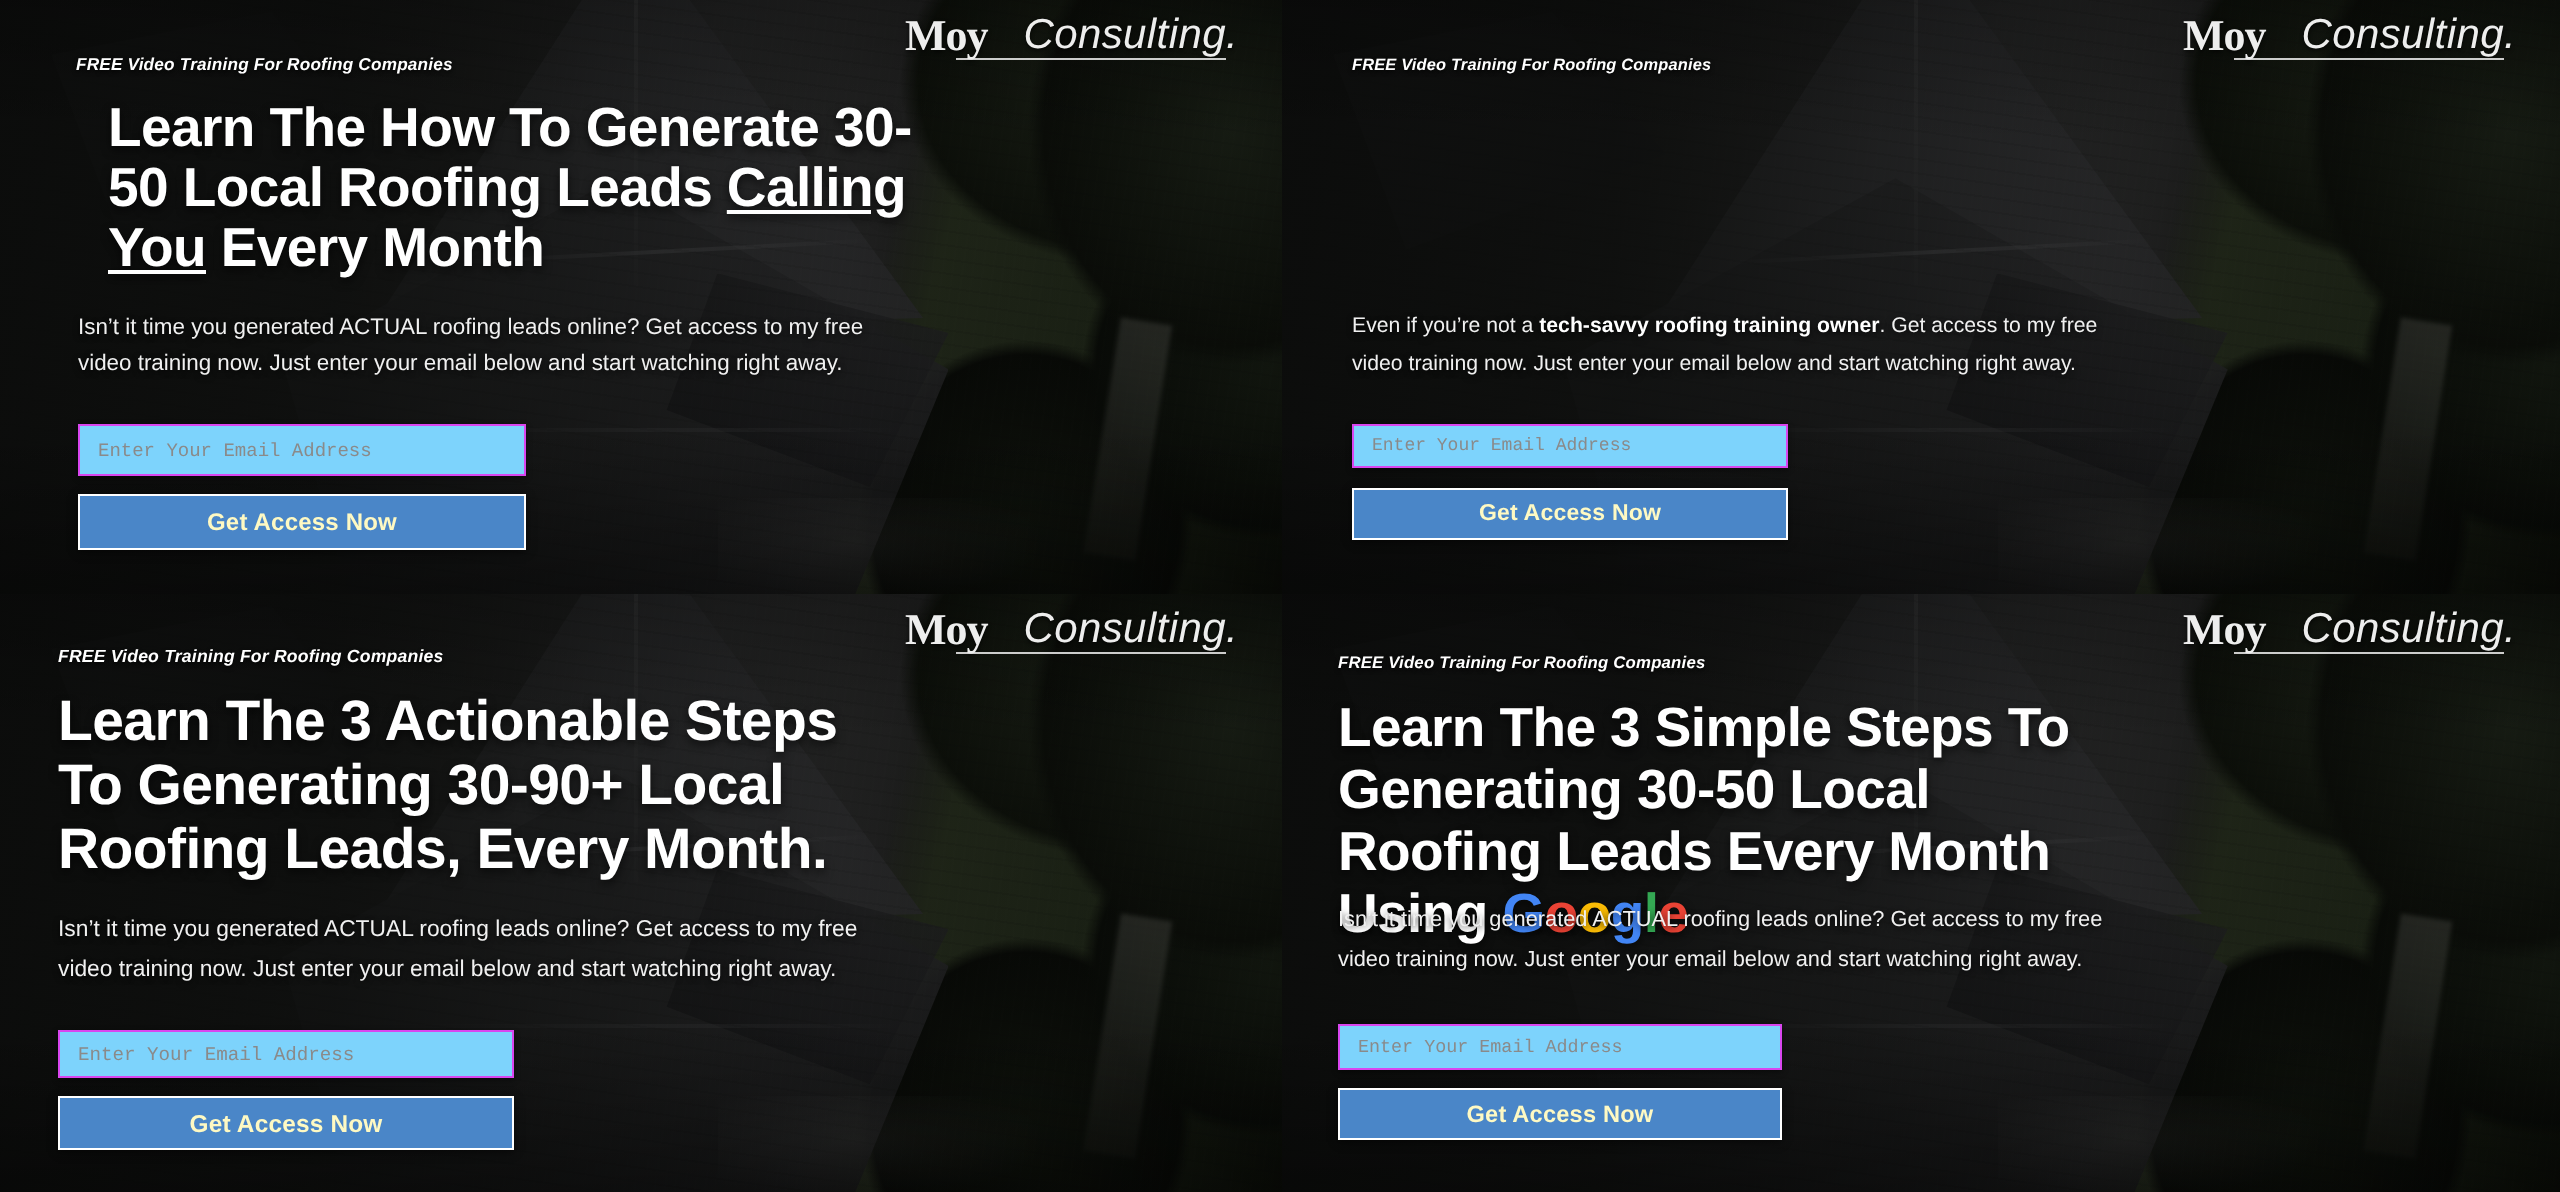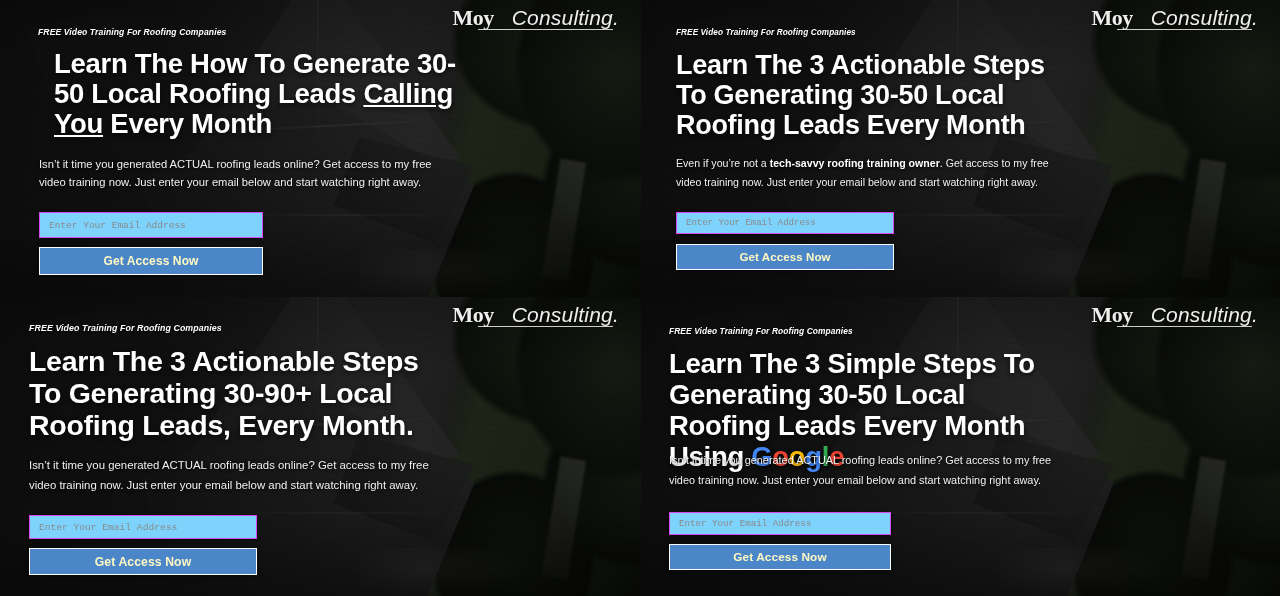--- a/index.html
+++ b/index.html
@@ -281,21 +281,20 @@
       <div class="scrim"></div>
         <div class="scrim2"></div>
     </div>
     <div class="content">
       <div class="logo">
         <span class="logo-mark">Moy</span>
         <span class="logo-word">Consulting.</span>
         <span class="logo-rule"></span>
       </div>
       <div class="eyebrow">FREE Video Training For Roofing Companies</div>
-      <h1 class="headline">Learn The 3 Actionable Steps To Generating 30-50 Local Roofing Leads Every Month</h1>
       <p class="sub">Even if you’re not a <b>tech-savvy roofing training owner</b>. Get access to my free video training now. Just enter your email below and start watching right away.</p>
       <input class="email-input" type="text" placeholder="Enter Your Email Address" style="">
       <button class="cta">Get Access Now</button>
     </div>
   </section>
 
   <section class="panel" id="p3">
     <div class="bg">
       <div class="bg-base"></div>
       <div class="roof-c"></div>

